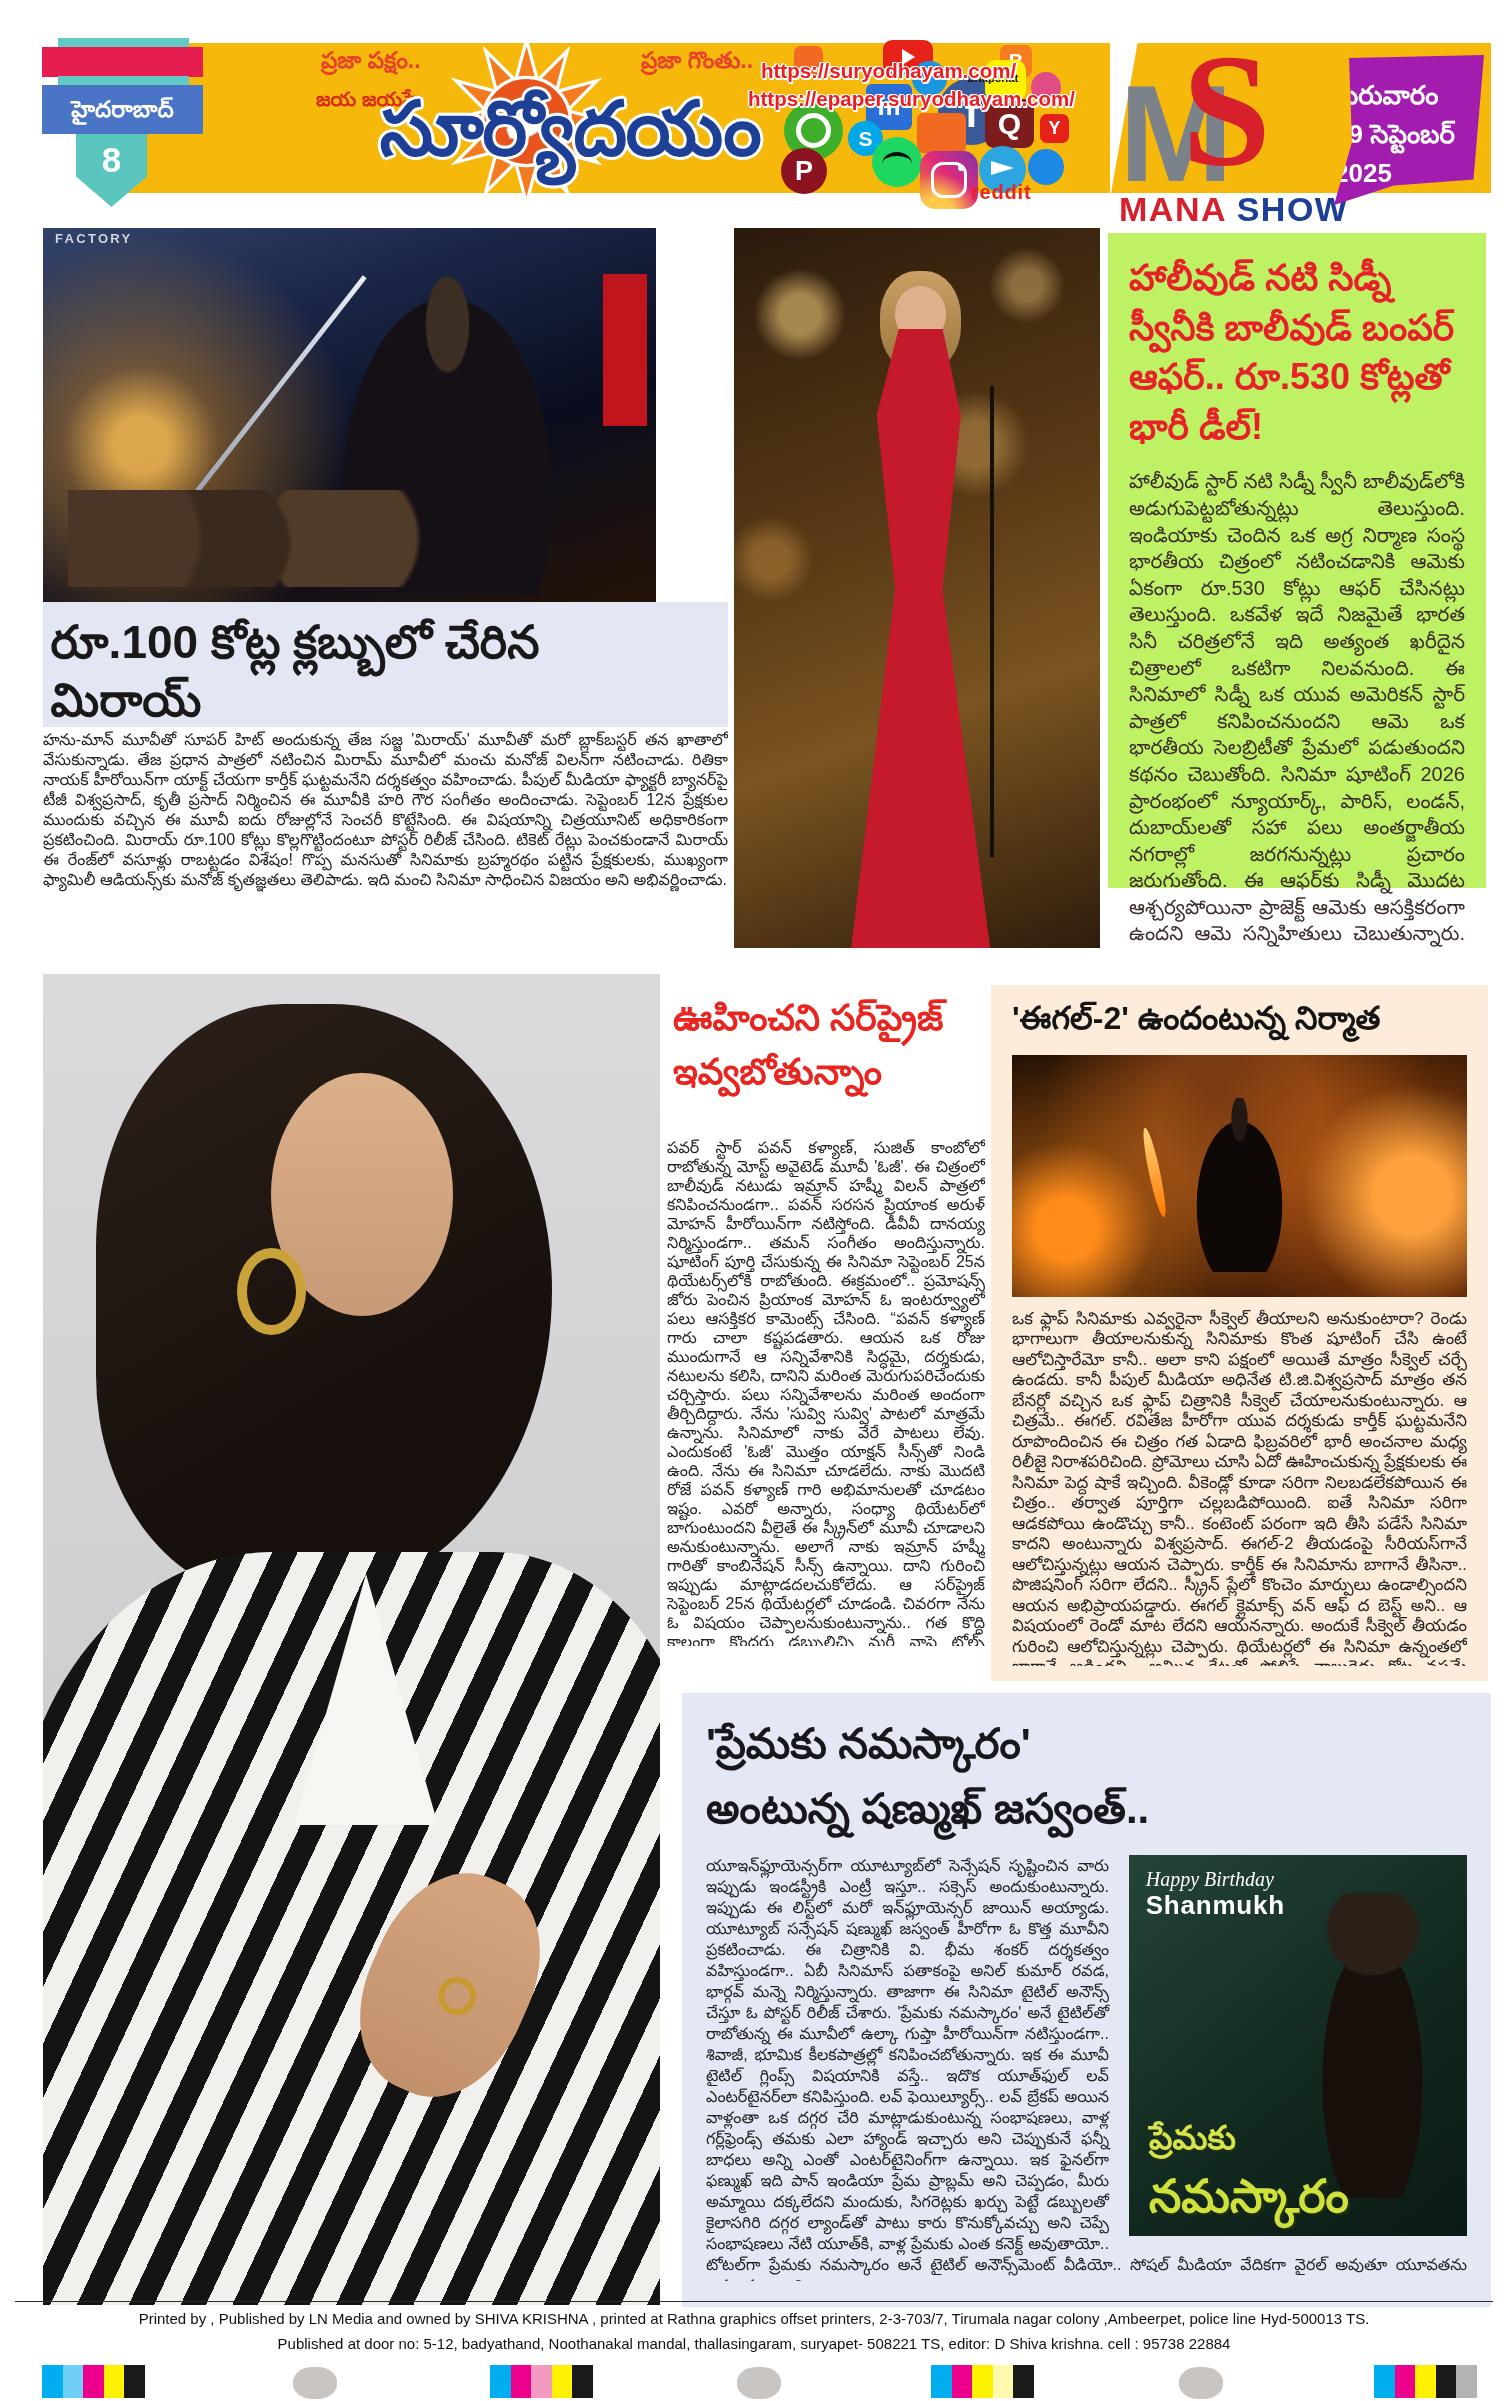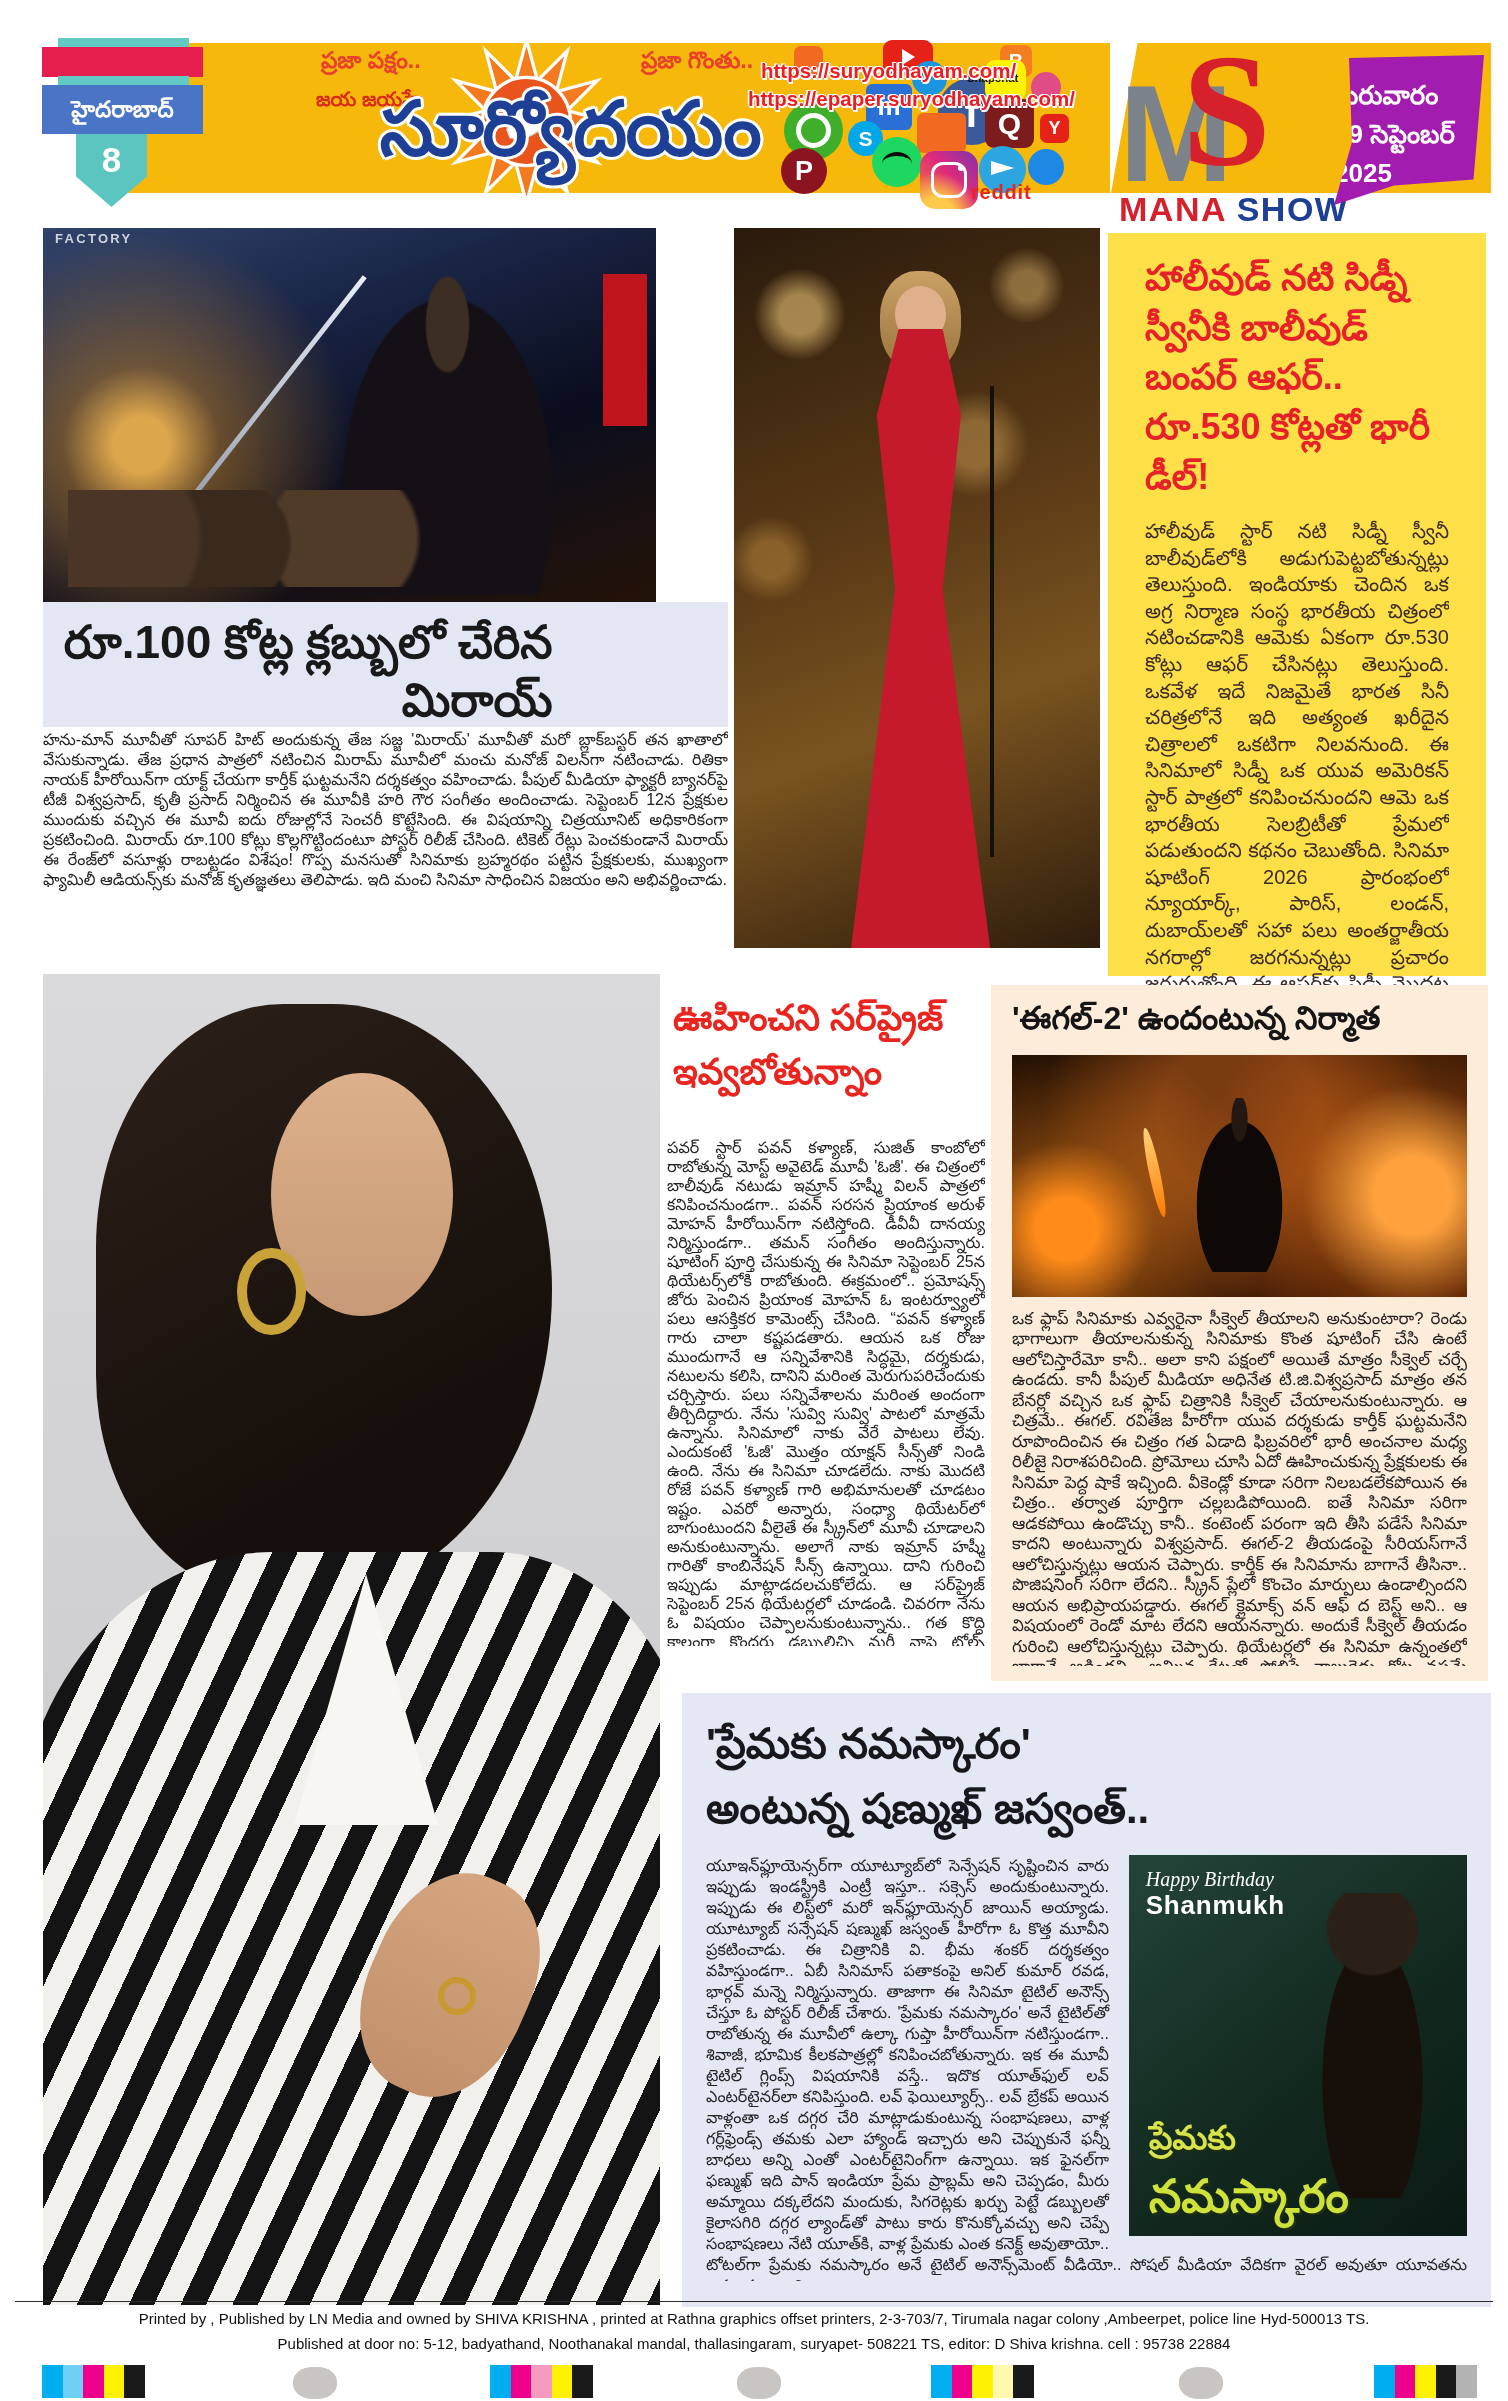--- a/index.html
+++ b/index.html
@@ -100,40 +100,40 @@
                       radial-gradient(ellipse at 50% 70%,#151016 0 60%,transparent 61%);}
   .mir-sword{position:absolute;left:36%;top:4%;width:5.3px;height:319px;transform:rotate(38deg);
              background:linear-gradient(#e8edf6,#8f97a8);}
   .mir-red{position:absolute;right:9px;top:46px;width:44px;height:152px;background:#c0151c;}
   .mir-row{position:absolute;left:4%;bottom:4%;width:60%;height:26%;
            background:radial-gradient(circle at 12% 50%,#4a3526 0 26%,transparent 28%),
                       radial-gradient(circle at 42% 55%,#3a2a1e 0 30%,transparent 32%),
                       radial-gradient(circle at 75% 50%,#503a28 0 26%,transparent 28%);}
   .mir-logo{position:absolute;left:12px;top:3px;color:#cfd4de;font-size:13px;letter-spacing:2.3px;font-weight:bold;}
 
-  .h1box{left:43px;top:602px;width:685px;height:125px;background:#e3e7f3;text-align:right;}
+  .h1box{left:43px;top:602px;width:685px;height:125px;background:#e3e7f3;}
   .h1text{padding:10.6px 0 0 7.6px;width:502px;font-size:46px;line-height:1.27;font-weight:bold;color:#191919;}
   .body1{left:43px;top:730px;width:685px;height:219px;overflow:hidden;
          font-size:16px;line-height:20px;text-align:justify;color:#222;}
 
   
   .syd{left:734px;top:228px;width:366px;height:720px;overflow:hidden;
        background:radial-gradient(circle at 18% 12%,rgba(255,214,130,.55) 0 20px,transparent 46px),
                   radial-gradient(circle at 80% 8%,rgba(255,214,130,.4) 0 15px,transparent 38px),
                   radial-gradient(circle at 66% 30%,rgba(255,200,110,.35) 0 23px,transparent 53px),
                   radial-gradient(circle at 10% 46%,rgba(255,190,90,.3) 0 18px,transparent 43px),
                   linear-gradient(160deg,#2a1a0c,#5a3a16 42%,#7a5420 66%,#2e1c0c);}
   .syd-hair{position:absolute;left:40%;top:6%;width:22%;height:14%;border-radius:45%;
             background:linear-gradient(#caa064,#9a743e);}
   .syd-face{position:absolute;left:44%;top:8%;width:14%;height:8%;border-radius:50%;background:#e0b08c;}
   .syd-dress{position:absolute;left:26%;top:14%;width:50%;height:86%;background:#c51a2b;
              clip-path:polygon(38% 0,62% 0,72% 14%,62% 42%,88% 100%,12% 100%,36% 42%,26% 14%);}
   .syd-mic{position:absolute;left:70%;top:22%;width:3.8px;height:471px;background:#14100a;}
 
-  .pinkbox{left:1108px;top:233px;width:378px;height:743px;background:#fde047;box-sizing:border-box;padding:20px 37px;}
+  .pinkbox{left:1108px;top:233px;width:378px;height:655px;background:#bef264;box-sizing:border-box;padding:20px 21px;}
   .pink-h{font-size:36px;line-height:1.38;font-weight:bold;color:#e62129;}
   .pink-b{margin-top:16.7px;font-size:20px;line-height:26.6px;text-align:justify;color:#3d2b2b;
           height:479px;overflow:hidden;}
 
   
   .act{left:43px;top:974px;width:617px;height:1331px;overflow:hidden;
        background:linear-gradient(#dadadc,#cfcfd2 55%,#c6c6c9);}
   .act-hair{position:absolute;left:53px;top:30px;width:456px;height:593px;
             border-radius:46% 54% 58% 42%;background:linear-gradient(150deg,#2c211a,#160f0b 70%);}
   .act-face{position:absolute;left:228px;top:99px;width:182px;height:243px;border-radius:50%;

